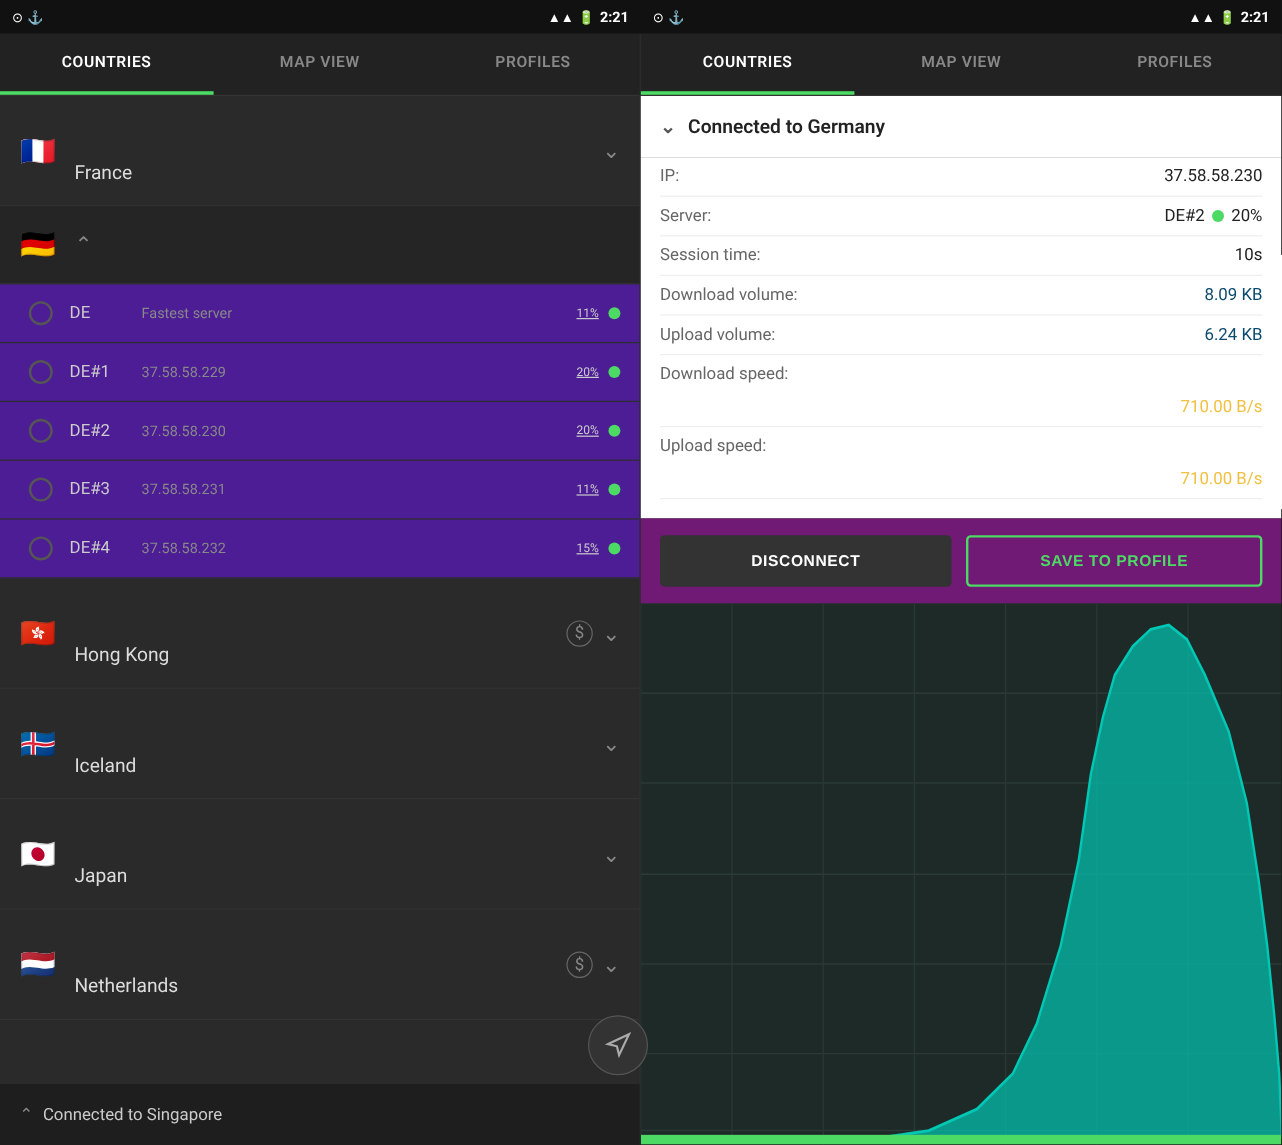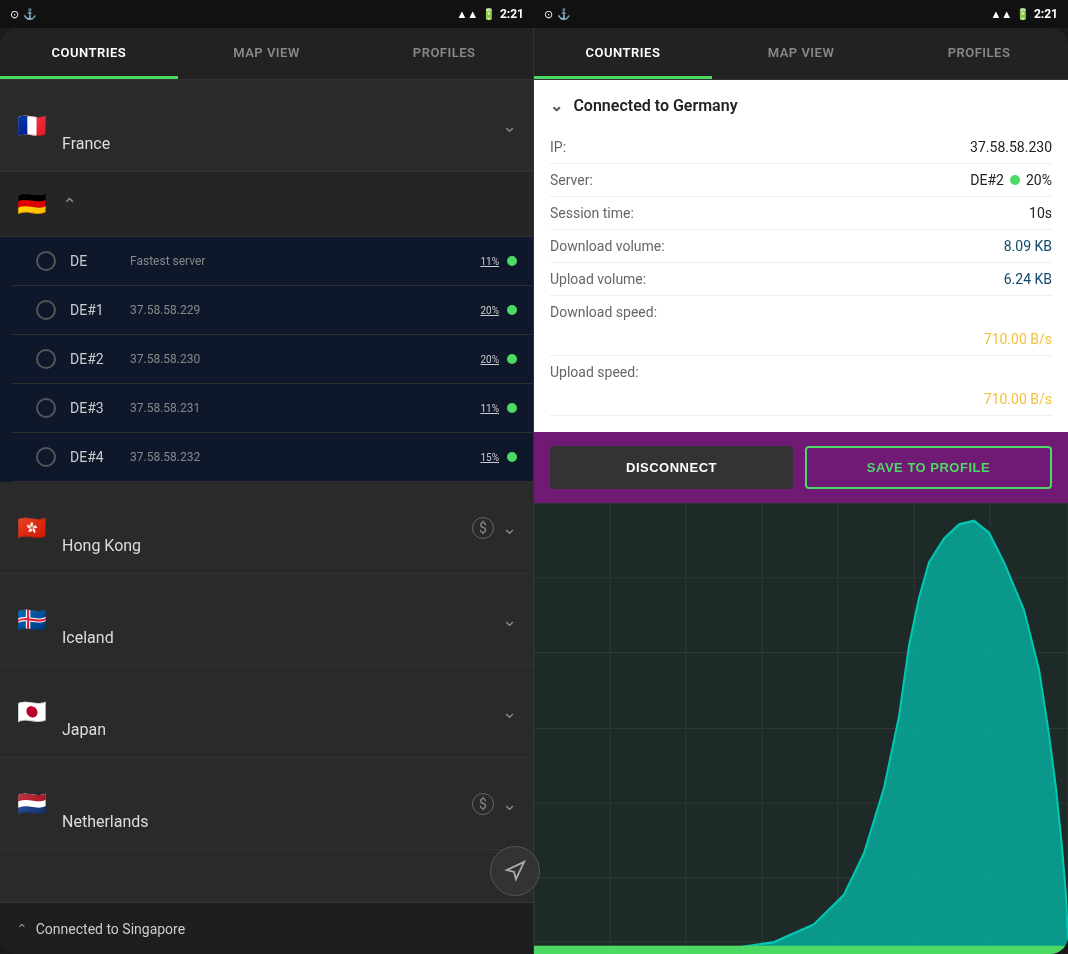--- a/index.html
+++ b/index.html
@@ -11,21 +11,20 @@
       display: flex;
       flex-direction: column;
       overflow: hidden;
     }
 
     
     .main-container {
       display: flex;
       flex: 1;
       overflow: hidden;
-      border-radius: 18px;
     }
 
     
     .left-panel {
       width: 534px;
       background: #2a2a2a;
       display: flex;
       flex-direction: column;
       border-right: 1px solid #333;
     }
@@ -134,22 +133,21 @@
       height: 22px;
       border: 1px solid #666;
       border-radius: 50%;
       display: flex;
       align-items: center;
       justify-content: center;
     }
 
     
     .server-rows {
-      background: #0f172a;
-      padding-left: 12px;
+      background: #4c1d95;
     }
     .server-row {
       display: flex;
       align-items: center;
       padding: 14px 16px 14px 24px;
       border-bottom: 1px solid #2e2e2e;
     }
     .server-radio {
       width: 20px;
       height: 20px;

